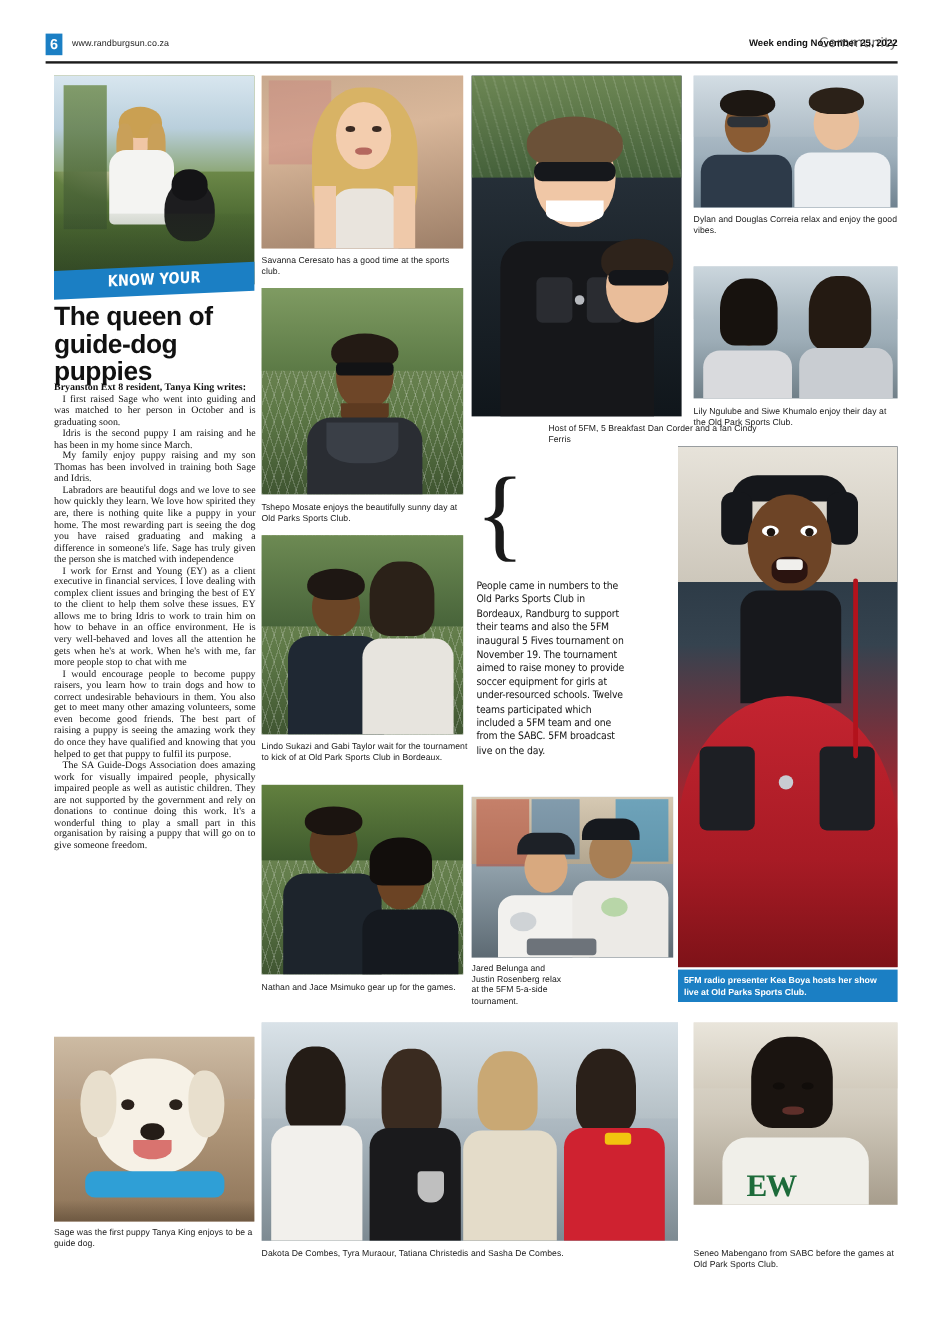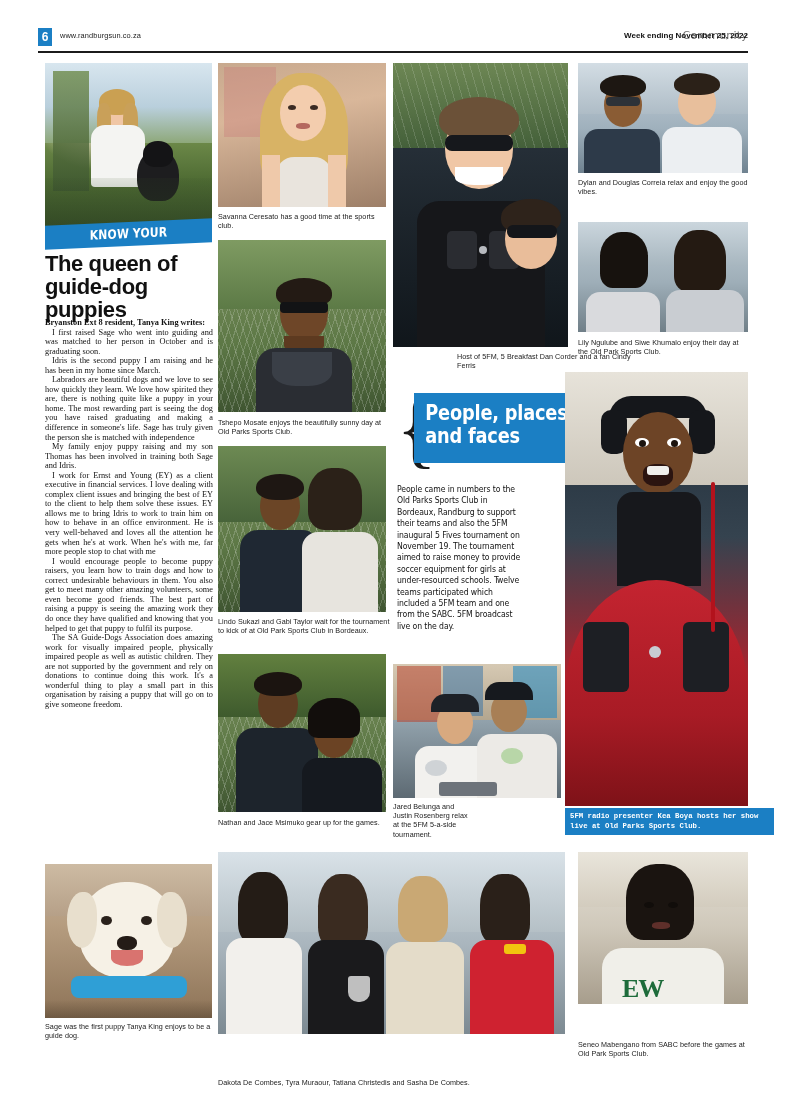--- a/index.html
+++ b/index.html
@@ -97,22 +97,22 @@
   <div class="kyn">
     <span>KNOW YOUR NEIGHBOUR</span>
   </div>
 
   <div class="headline">The queen of guide-dog puppies</div>
 
   <div class="intro">
     <p class="first"><b>Bryanston Ext 8 resident, Tanya King writes:</b></p>
     <p>I first raised Sage who went into guiding and was matched to her person in October and is graduating soon.</p>
     <p>Idris is the second puppy I am raising and he has been in my home since March.</p>
+    <p>My family enjoy puppy raising and my son Thomas has been involved in training both Sage and Idris.</p>
     <p>Labradors are beautiful dogs and we love to see how quickly they learn. We love how spirited they are, there is nothing quite like a puppy in your home. The most rewarding part is seeing the dog you have raised graduating and making a difference in someone's life. Sage has truly given the person she is matched with independence</p>
-    <p>My family enjoy puppy raising and my son Thomas has been involved in training both Sage and Idris.</p>
     <p>I work for Ernst and Young (EY) as a client executive in financial services. I love dealing with complex client issues and bringing the best of EY to the client to help them solve these issues. EY allows me to bring Idris to work to train him on how to behave in an office environment. He is very well-behaved and loves all the attention he gets when he's at work. When he's with me, far more people stop to chat with me</p>
     <p>I would encourage people to become puppy raisers, you learn how to train dogs and how to correct undesirable behaviours in them. You also get to meet many other amazing volunteers, some even become good friends. The best part of raising a puppy is seeing the amazing work they do once they have qualified and knowing that you helped to get that puppy to fulfil its purpose.</p>
     <p>The SA Guide-Dogs Association does amazing work for visually impaired people, physically impaired people as well as autistic children. They are not supported by the government and rely on donations to continue doing this work. It's a wonderful thing to play a small part in this organisation by raising a puppy that will go on to give someone freedom.</p>
   </div>
 
   <div class="ph" style="left:45px;top:864px;width:167px;height:154px;background:linear-gradient(180deg,#c8b59c 0%,#b59c7f 40%,#8d7357 100%);">
     <div style="position:absolute;left:0;top:0;right:0;height:34%;background:linear-gradient(180deg,#cdbba3,#b6a088);"></div>
     <div style="position:absolute;left:34px;top:18px;width:96px;height:96px;background:#f6f1e6;border-radius:48% 48% 44% 44%;"></div>
     <div style="position:absolute;left:22px;top:28px;width:30px;height:56px;background:#e8dfcd;border-radius:50% 40% 50% 50%;"></div>
     <div style="position:absolute;left:112px;top:28px;width:30px;height:56px;background:#e8dfcd;border-radius:40% 50% 50% 50%;"></div>
@@ -182,47 +182,41 @@
     <div class="shirt" style="left:90px;top:88px;width:76px;height:94px;background:#1a1a1c;border-radius:16px 16px 0 0;"></div>
     <div class="skin" style="left:186px;top:36px;width:38px;height:46px;background:#edc2a1;"></div>
     <div class="hair" style="left:180px;top:24px;width:50px;height:66px;background:#c9a874;border-radius:44% 44% 28% 28%;"></div>
     <div class="shirt" style="left:168px;top:90px;width:78px;height:92px;background:#e4dcc9;border-radius:16px 16px 0 0;"></div>
     <div class="skin" style="left:268px;top:34px;width:38px;height:46px;background:#e6b995;"></div>
     <div class="hair" style="left:262px;top:22px;width:50px;height:70px;background:#2a2019;border-radius:44% 44% 28% 28%;"></div>
     <div class="shirt" style="left:252px;top:88px;width:84px;height:94px;background:#cf2230;border-radius:16px 16px 0 0;"></div>
     <div style="position:absolute;left:286px;top:92px;width:22px;height:10px;background:#f2c40f;border-radius:3px;"></div>
     <div style="position:absolute;left:130px;top:124px;width:22px;height:26px;background:rgba(255,255,255,.72);border-radius:3px 3px 10px 10px;"></div>
   </div>
-  <div class="cap" style="left:218px;top:1040px;width:347px;margin-top:38px;">Dakota De Combes, Tyra Muraour, Tatiana Christedis and Sasha De Combes.</div>
+  <div class="cap" style="left:218px;top:1040px;width:347px;">Dakota De Combes, Tyra Muraour, Tatiana Christedis and Sasha De Combes.</div>
 
   <div class="ph p-dark" style="left:393px;top:63px;width:175px;height:284px;">
     <div style="position:absolute;left:0;top:0;right:0;height:30%;
         background:repeating-linear-gradient(74deg,rgba(255,255,255,.14) 0 1px,rgba(0,0,0,0) 1px 8px),
         linear-gradient(180deg,#6d8754,#44603a);"></div>
     <div class="skin" style="left:52px;top:46px;width:68px;height:80px;background:#f0c7a6;"></div>
     <div class="hair" style="left:46px;top:34px;width:80px;height:44px;background:#6b5138;"></div>
     <div style="position:absolute;left:52px;top:72px;width:68px;height:16px;background:#16181c;border-radius:7px;"></div>
     <div style="position:absolute;left:62px;top:104px;width:48px;height:18px;background:#fff;border-radius:0 0 40% 40%;"></div>
     <div class="shirt" style="left:24px;top:138px;width:128px;height:146px;background:#16171a;border-radius:22px 22px 0 0;"></div>
     <div style="position:absolute;left:54px;top:168px;width:30px;height:38px;background:#2a2c31;border-radius:5px;"></div>
     <div style="position:absolute;left:96px;top:168px;width:30px;height:38px;background:#2a2c31;border-radius:5px;"></div>
     <div style="position:absolute;left:86px;top:183px;width:8px;height:8px;background:#b7babf;border-radius:50%;"></div>
     <div class="skin" style="left:112px;top:146px;width:52px;height:60px;background:#e9bd9a;"></div>
     <div class="hair" style="left:108px;top:136px;width:60px;height:36px;background:#2e231b;"></div>
     <div style="position:absolute;left:114px;top:162px;width:50px;height:13px;background:#14161a;border-radius:6px;"></div>
   </div>
   <div class="cap" style="left:412px;top:352px;width:175px;margin-left:45px;">Host of 5FM, 5 Breakfast Dan Corder and a fan Cindy Ferris</div>
 
   <div class="brace">{</div>
-  <div class="ppf">
-    <h2>
-      <span>People, places</span><br>
-      <span>and faces</span>
-    </h2>
-  </div>
 
   <div class="story">People came in numbers to the Old Parks Sports Club in Bordeaux, Randburg to support their teams and also the 5FM inaugural 5 Fives tournament on November 19. The tournament aimed to raise money to provide soccer equipment for girls at under-resourced schools. Twelve teams participated which included a 5FM team and one from the SABC. 5FM broadcast live on the day.</div>
 
   <div class="ph p-red" style="left:565px;top:372px;width:183px;height:434px;">
     <div style="position:absolute;left:0;top:0;right:0;height:26%;background:linear-gradient(180deg,#e7e3da,#cdc7bb);"></div>
     <div style="position:absolute;left:44px;top:24px;width:98px;height:22px;background:#15171b;border-radius:40px 40px 0 0;"></div>
     <div style="position:absolute;left:36px;top:38px;width:26px;height:44px;background:#15171b;border-radius:10px;"></div>
     <div style="position:absolute;left:124px;top:38px;width:26px;height:44px;background:#15171b;border-radius:10px;"></div>
     <div class="skin" style="left:58px;top:40px;width:70px;height:82px;background:#6d4426;"></div>
     <div style="position:absolute;left:70px;top:66px;width:14px;height:9px;background:#fff;border-radius:50%;"></div>
@@ -231,21 +225,21 @@
     <div style="position:absolute;left:106px;top:68px;width:7px;height:7px;background:#1c140f;border-radius:50%;"></div>
     <div style="position:absolute;left:78px;top:92px;width:30px;height:22px;background:#2b1410;border-radius:40%;"></div>
     <div style="position:absolute;left:82px;top:94px;width:22px;height:9px;background:#f0efec;border-radius:3px;"></div>
     <div style="position:absolute;left:52px;top:120px;width:84px;height:94px;background:#17181c;border-radius:16px 16px 0 0;"></div>
     <div style="position:absolute;left:0;top:208px;width:183px;height:226px;background:linear-gradient(180deg,#c42430 0%,#a81b25 60%,#7e1218 100%);border-radius:52% 52% 0 0;"></div>
     <div style="position:absolute;left:18px;top:250px;width:46px;height:70px;background:#1d1f24;border-radius:6px;"></div>
     <div style="position:absolute;left:118px;top:250px;width:46px;height:70px;background:#1d1f24;border-radius:6px;"></div>
     <div style="position:absolute;left:84px;top:274px;width:12px;height:12px;background:#c8ccd2;border-radius:50%;"></div>
     <div style="position:absolute;left:146px;top:110px;width:4px;height:150px;background:#b3121c;border-radius:3px;"></div>
   </div>
-  <div class="bluecap" style="left:565px;top:808px;width:209px;height:27px;font-family:Liberation Mono, monospace;">5FM radio presenter Kea Boya hosts her show live at Old Parks Sports Club.</div>
+  <div class="bluecap" style="left:565px;top:808px;width:183px;height:27px;">5FM radio presenter Kea Boya hosts her show live at Old Parks Sports Club.</div>
 
   <div class="ph p-crowd" style="left:393px;top:664px;width:168px;height:134px;">
     <div style="position:absolute;left:0;top:0;right:0;height:42%;background:linear-gradient(180deg,#d6c9b3,#b3a68f);"></div>
     <div style="position:absolute;left:4px;top:2px;width:44px;height:56px;background:#b8452f;opacity:.55;"></div>
     <div style="position:absolute;left:50px;top:2px;width:40px;height:50px;background:#2f6fa8;opacity:.5;"></div>
     <div style="position:absolute;left:120px;top:2px;width:44px;height:52px;background:#2a8ac0;opacity:.6;"></div>
     <div class="skin" style="left:44px;top:38px;width:36px;height:42px;background:#d8a97f;"></div>
     <div style="position:absolute;left:38px;top:30px;width:48px;height:18px;background:#1d2127;border-radius:14px 14px 0 0;"></div>
     <div class="shirt" style="left:22px;top:82px;width:76px;height:52px;background:#f2f1ee;border-radius:14px 14px 0 0;"></div>
     <div class="skin" style="left:98px;top:26px;width:36px;height:42px;background:#a8apx;background:#a87f55;"></div>

